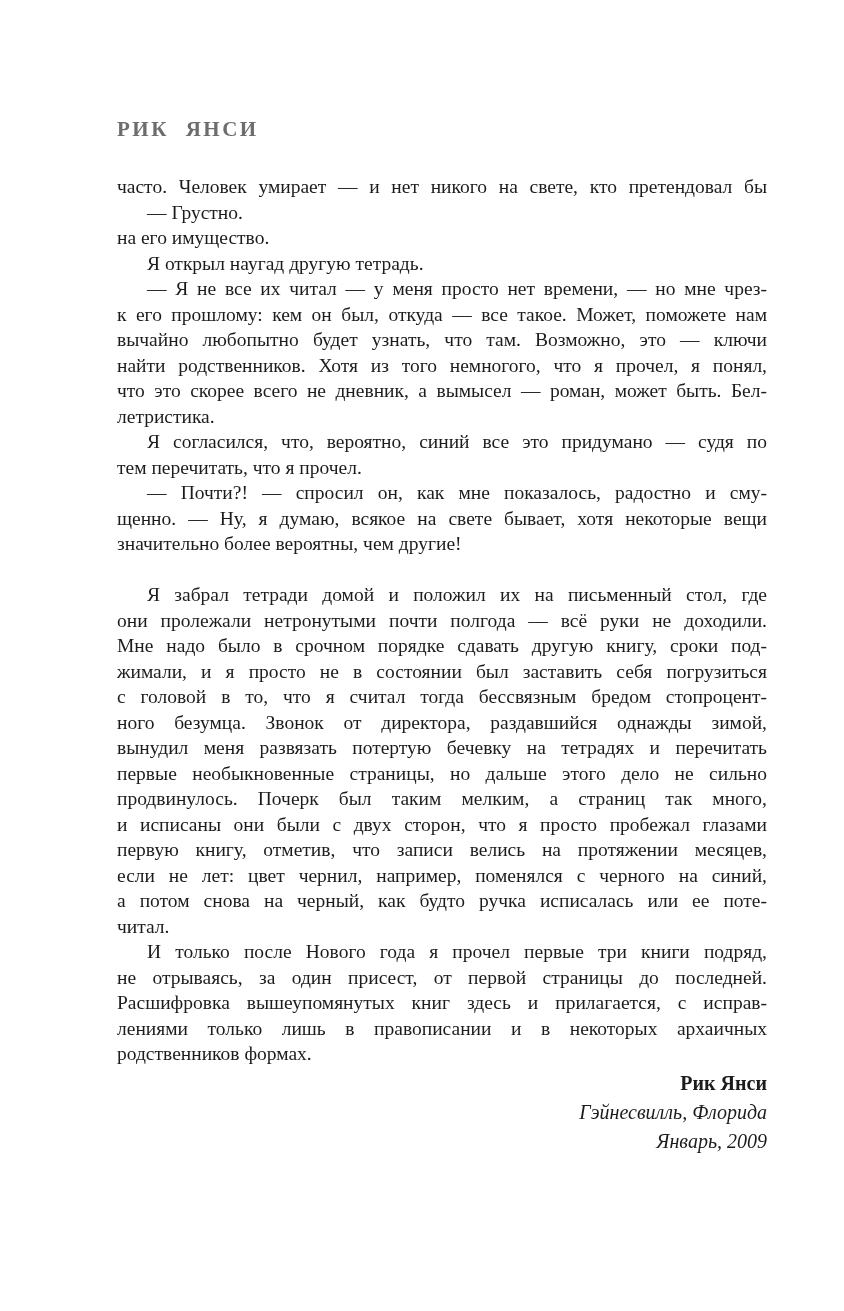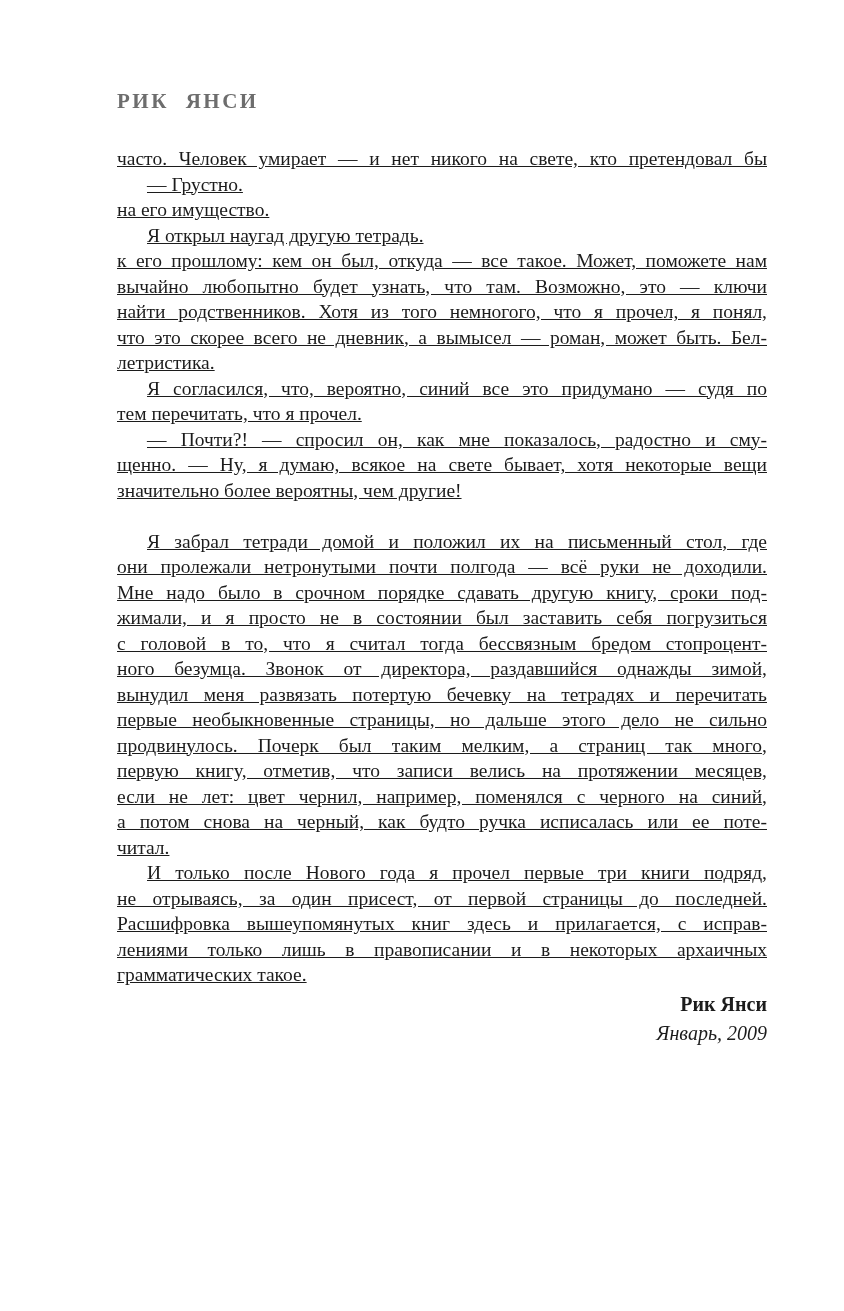--- a/index.html
+++ b/index.html
@@ -13,41 +13,41 @@
     height: 1311px;
     background: var(--page-bg, #ffffff);
     font-family: "Liberation Serif", "DejaVu Serif", serif;
     color: var(--text-color, #1c1c1c);
     overflow: hidden;
   }
   .content {
     margin-left: 117px;
     width: 650px;
     padding-top: 88px;
+    margin-top: 28px;
   }
   .running-header {
     font-size: 21px;
     line-height: 26px;
     font-weight: bold;
     color: var(--header-color, #6d6d6d);
     letter-spacing: 2.5px;
     word-spacing: 9px;
   }
   .body-text {
     margin-top: 32px;
     font-size: 19.5px;
   }
   .line {
     line-height: 25.5px;
     height: 25.5px;
     overflow: hidden;
     text-align: justify;
     text-align-last: justify;
     white-space: normal;
-    text-decoration: underline;
   }
   .line.last {
     text-align-last: left;
   }
   .line.indent {
     text-indent: 30px;
   }
   .spacer {
     height: 25.5px;
   }
@@ -69,49 +69,52 @@
 
 <div class="page">
   <div class="content">
     <div class="running-header">РИК ЯНСИ</div>
 
     <div class="body-text" id="body-text">
         <div class="line">часто. Человек умирает — и нет никого на свете, кто претендовал бы</div>
         <div class="line indent last">— Грустно.</div>
         <div class="line last">на его имущество.</div>
         <div class="line indent last">Я открыл наугад другую тетрадь.</div>
+        <div class="line indent">— Я не все их читал — у меня просто нет времени, — но мне чрез-</div>
         <div class="line">к его прошлому: кем он был, откуда — все такое. Может, поможете нам</div>
         <div class="line">вычайно любопытно будет узнать, что там. Возможно, это — ключи</div>
         <div class="line">найти родственников. Хотя из того немногого, что я прочел, я понял,</div>
         <div class="line">что это скорее всего не дневник, а вымысел — роман, может быть. Бел-</div>
         <div class="line last">летристика.</div>
         <div class="line indent">Я согласился, что, вероятно, синий все это придумано — судя по</div>
         <div class="line last">тем перечитать, что я прочел.</div>
         <div class="line indent">— Почти?! — спросил он, как мне показалось, радостно и сму-</div>
         <div class="line">щенно. — Ну, я думаю, всякое на свете бывает, хотя некоторые вещи</div>
         <div class="line last">значительно более вероятны, чем другие!</div>
         <div class="spacer"></div>
         <div class="line indent">Я забрал тетради домой и положил их на письменный стол, где</div>
         <div class="line">они пролежали нетронутыми почти полгода — всё руки не доходили.</div>
         <div class="line">Мне надо было в срочном порядке сдавать другую книгу, сроки под-</div>
         <div class="line">жимали, и я просто не в состоянии был заставить себя погрузиться</div>
         <div class="line">с головой в то, что я считал тогда бессвязным бредом стопроцент-</div>
         <div class="line">ного безумца. Звонок от директора, раздавшийся однажды зимой,</div>
         <div class="line">вынудил меня развязать потертую бечевку на тетрадях и перечитать</div>
         <div class="line">первые необыкновенные страницы, но дальше этого дело не сильно</div>
         <div class="line">продвинулось. Почерк был таким мелким, а страниц так много,</div>
+        <div class="line">и исписаны они были с двух сторон, что я просто пробежал глазами</div>
         <div class="line">первую книгу, отметив, что записи велись на протяжении месяцев,</div>
         <div class="line">если не лет: цвет чернил, например, поменялся с черного на синий,</div>
         <div class="line">а потом снова на черный, как будто ручка исписалась или ее поте-</div>
         <div class="line last">читал.</div>
         <div class="line indent">И только после Нового года я прочел первые три книги подряд,</div>
         <div class="line">не отрываясь, за один присест, от первой страницы до последней.</div>
         <div class="line">Расшифровка вышеупомянутых книг здесь и прилагается, с исправ-</div>
         <div class="line">лениями только лишь в правописании и в некоторых архаичных</div>
-        <div class="line last">грамматических такое.</div>
+        <div class="line last">родственников формах.</div>
       </div>
 
     <div class="signature">
       <div class="sig-author">Рик Янси</div>
+      <div class="sig-place">Гэйнесвилль, Флорида</div>
       <div class="sig-date">Январь, 2009</div>
     </div>
   </div>
 </div>
 
 </body></html>

